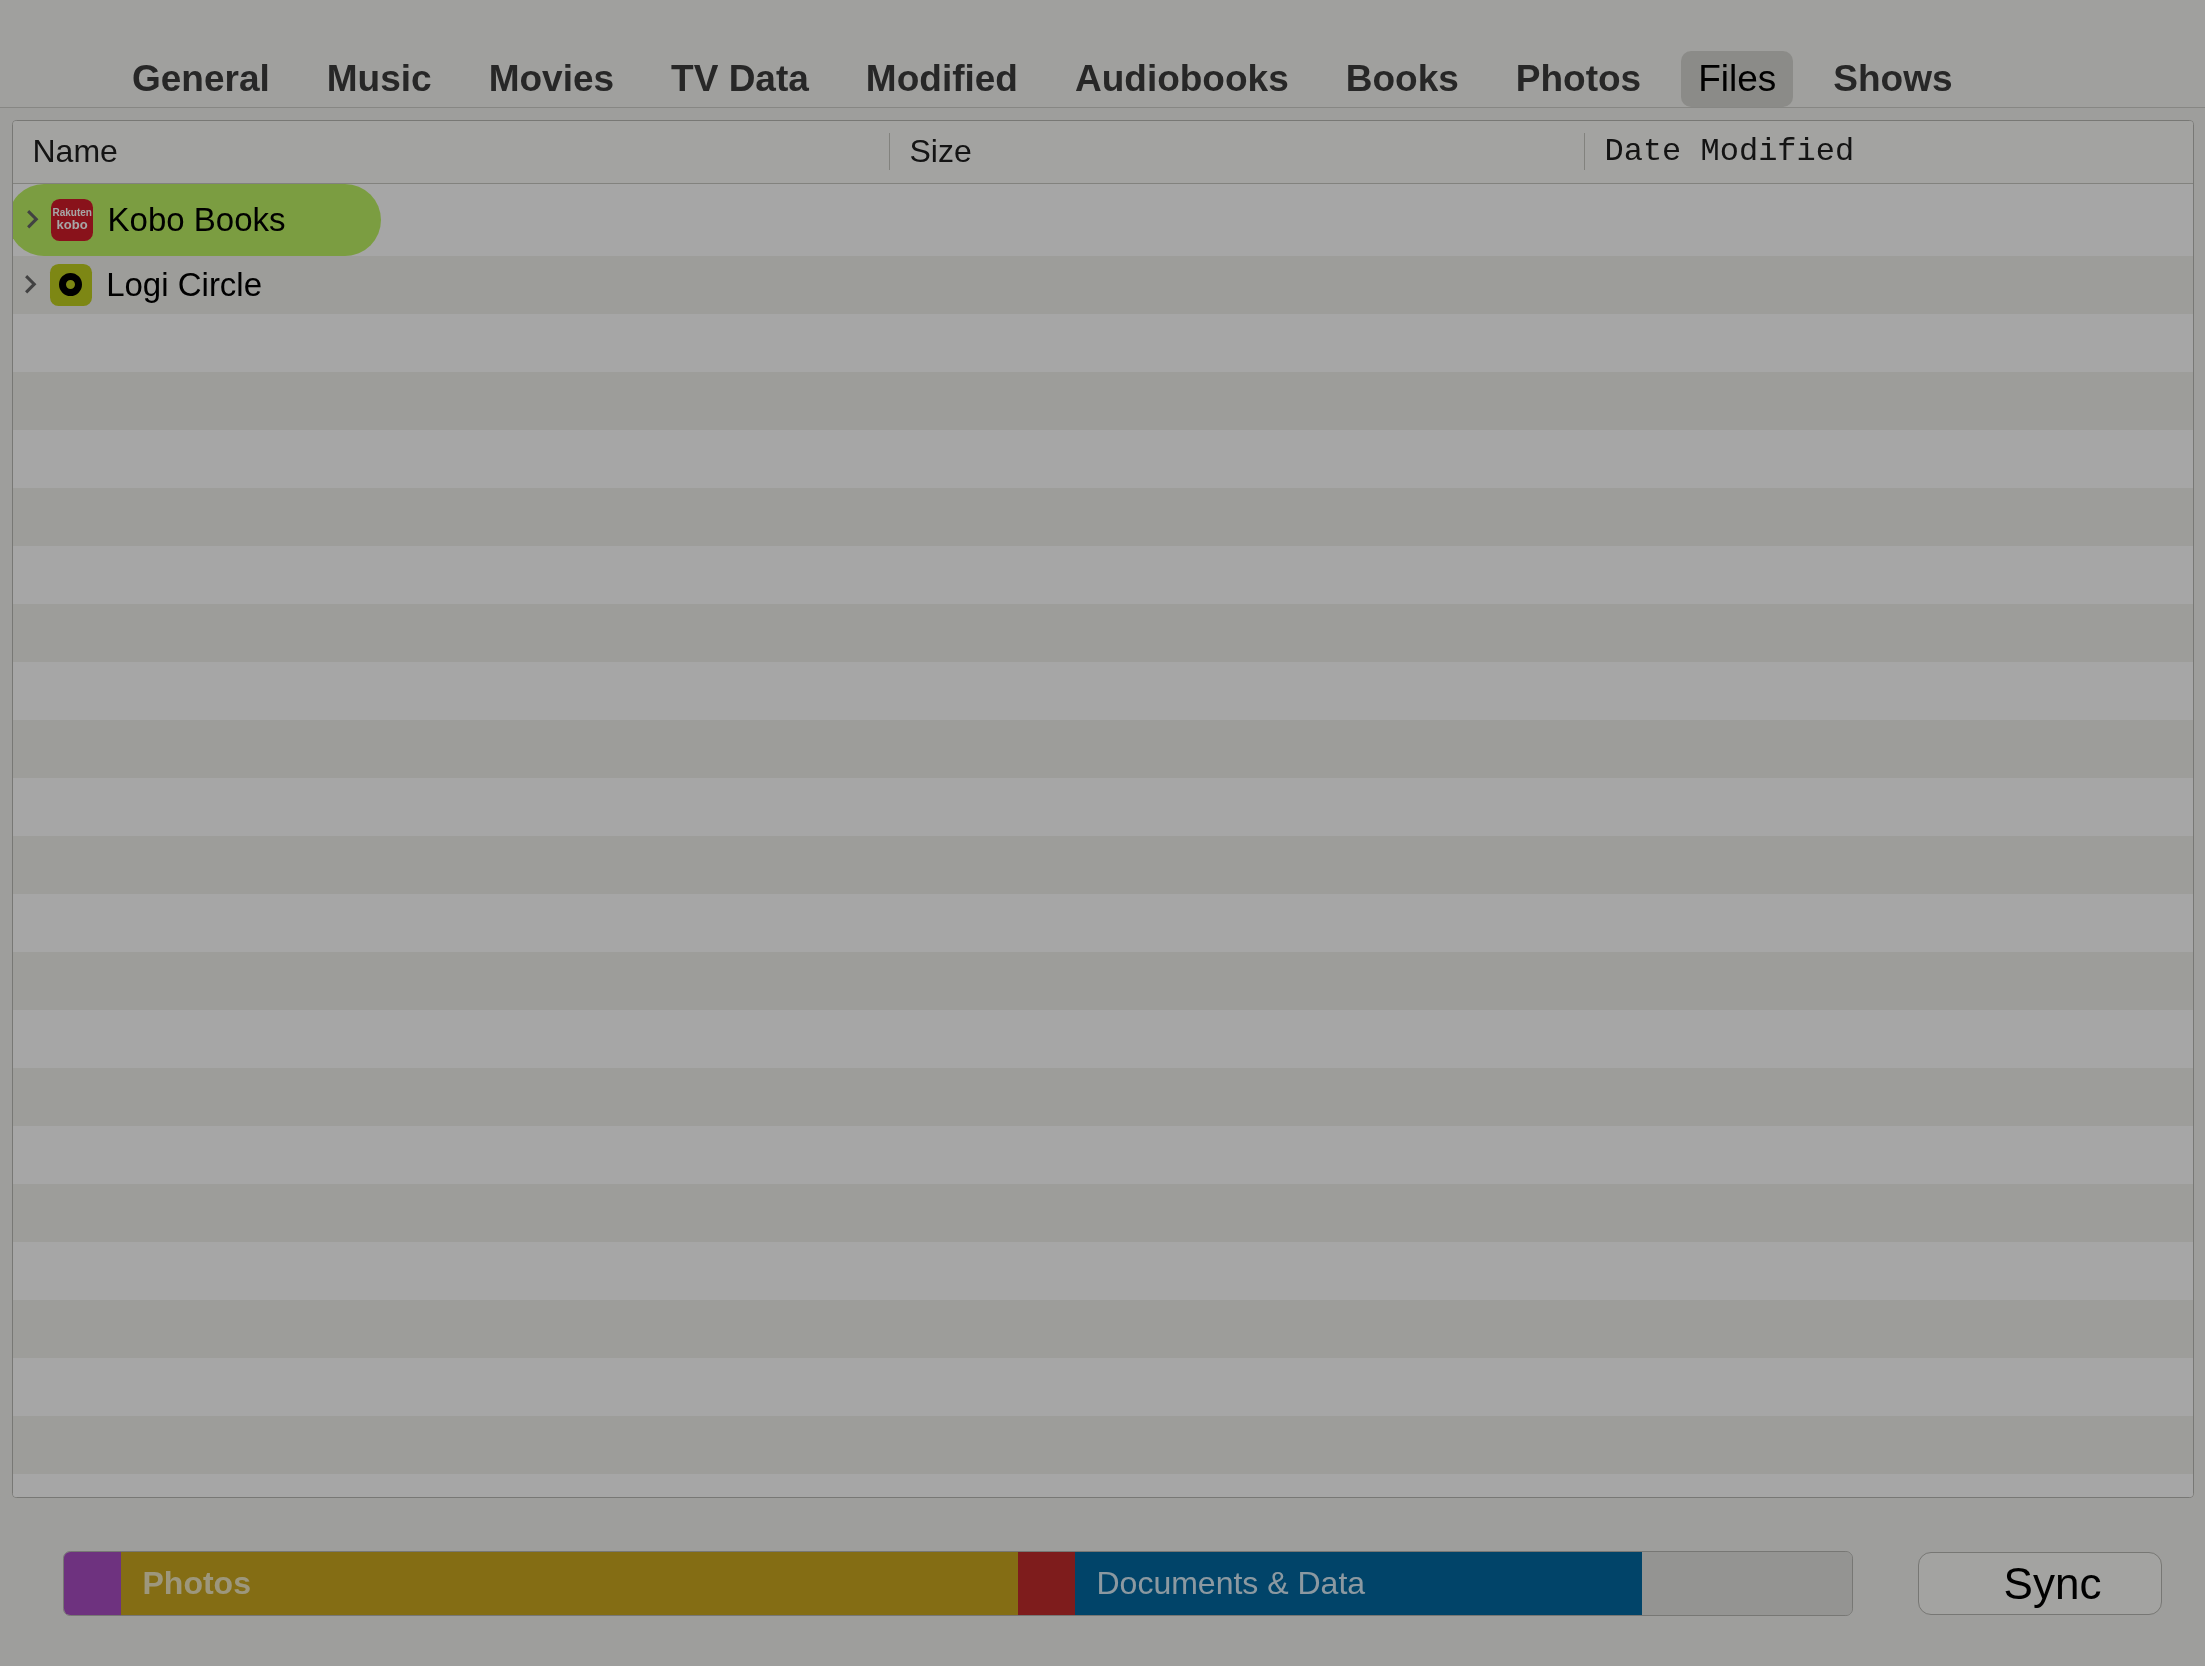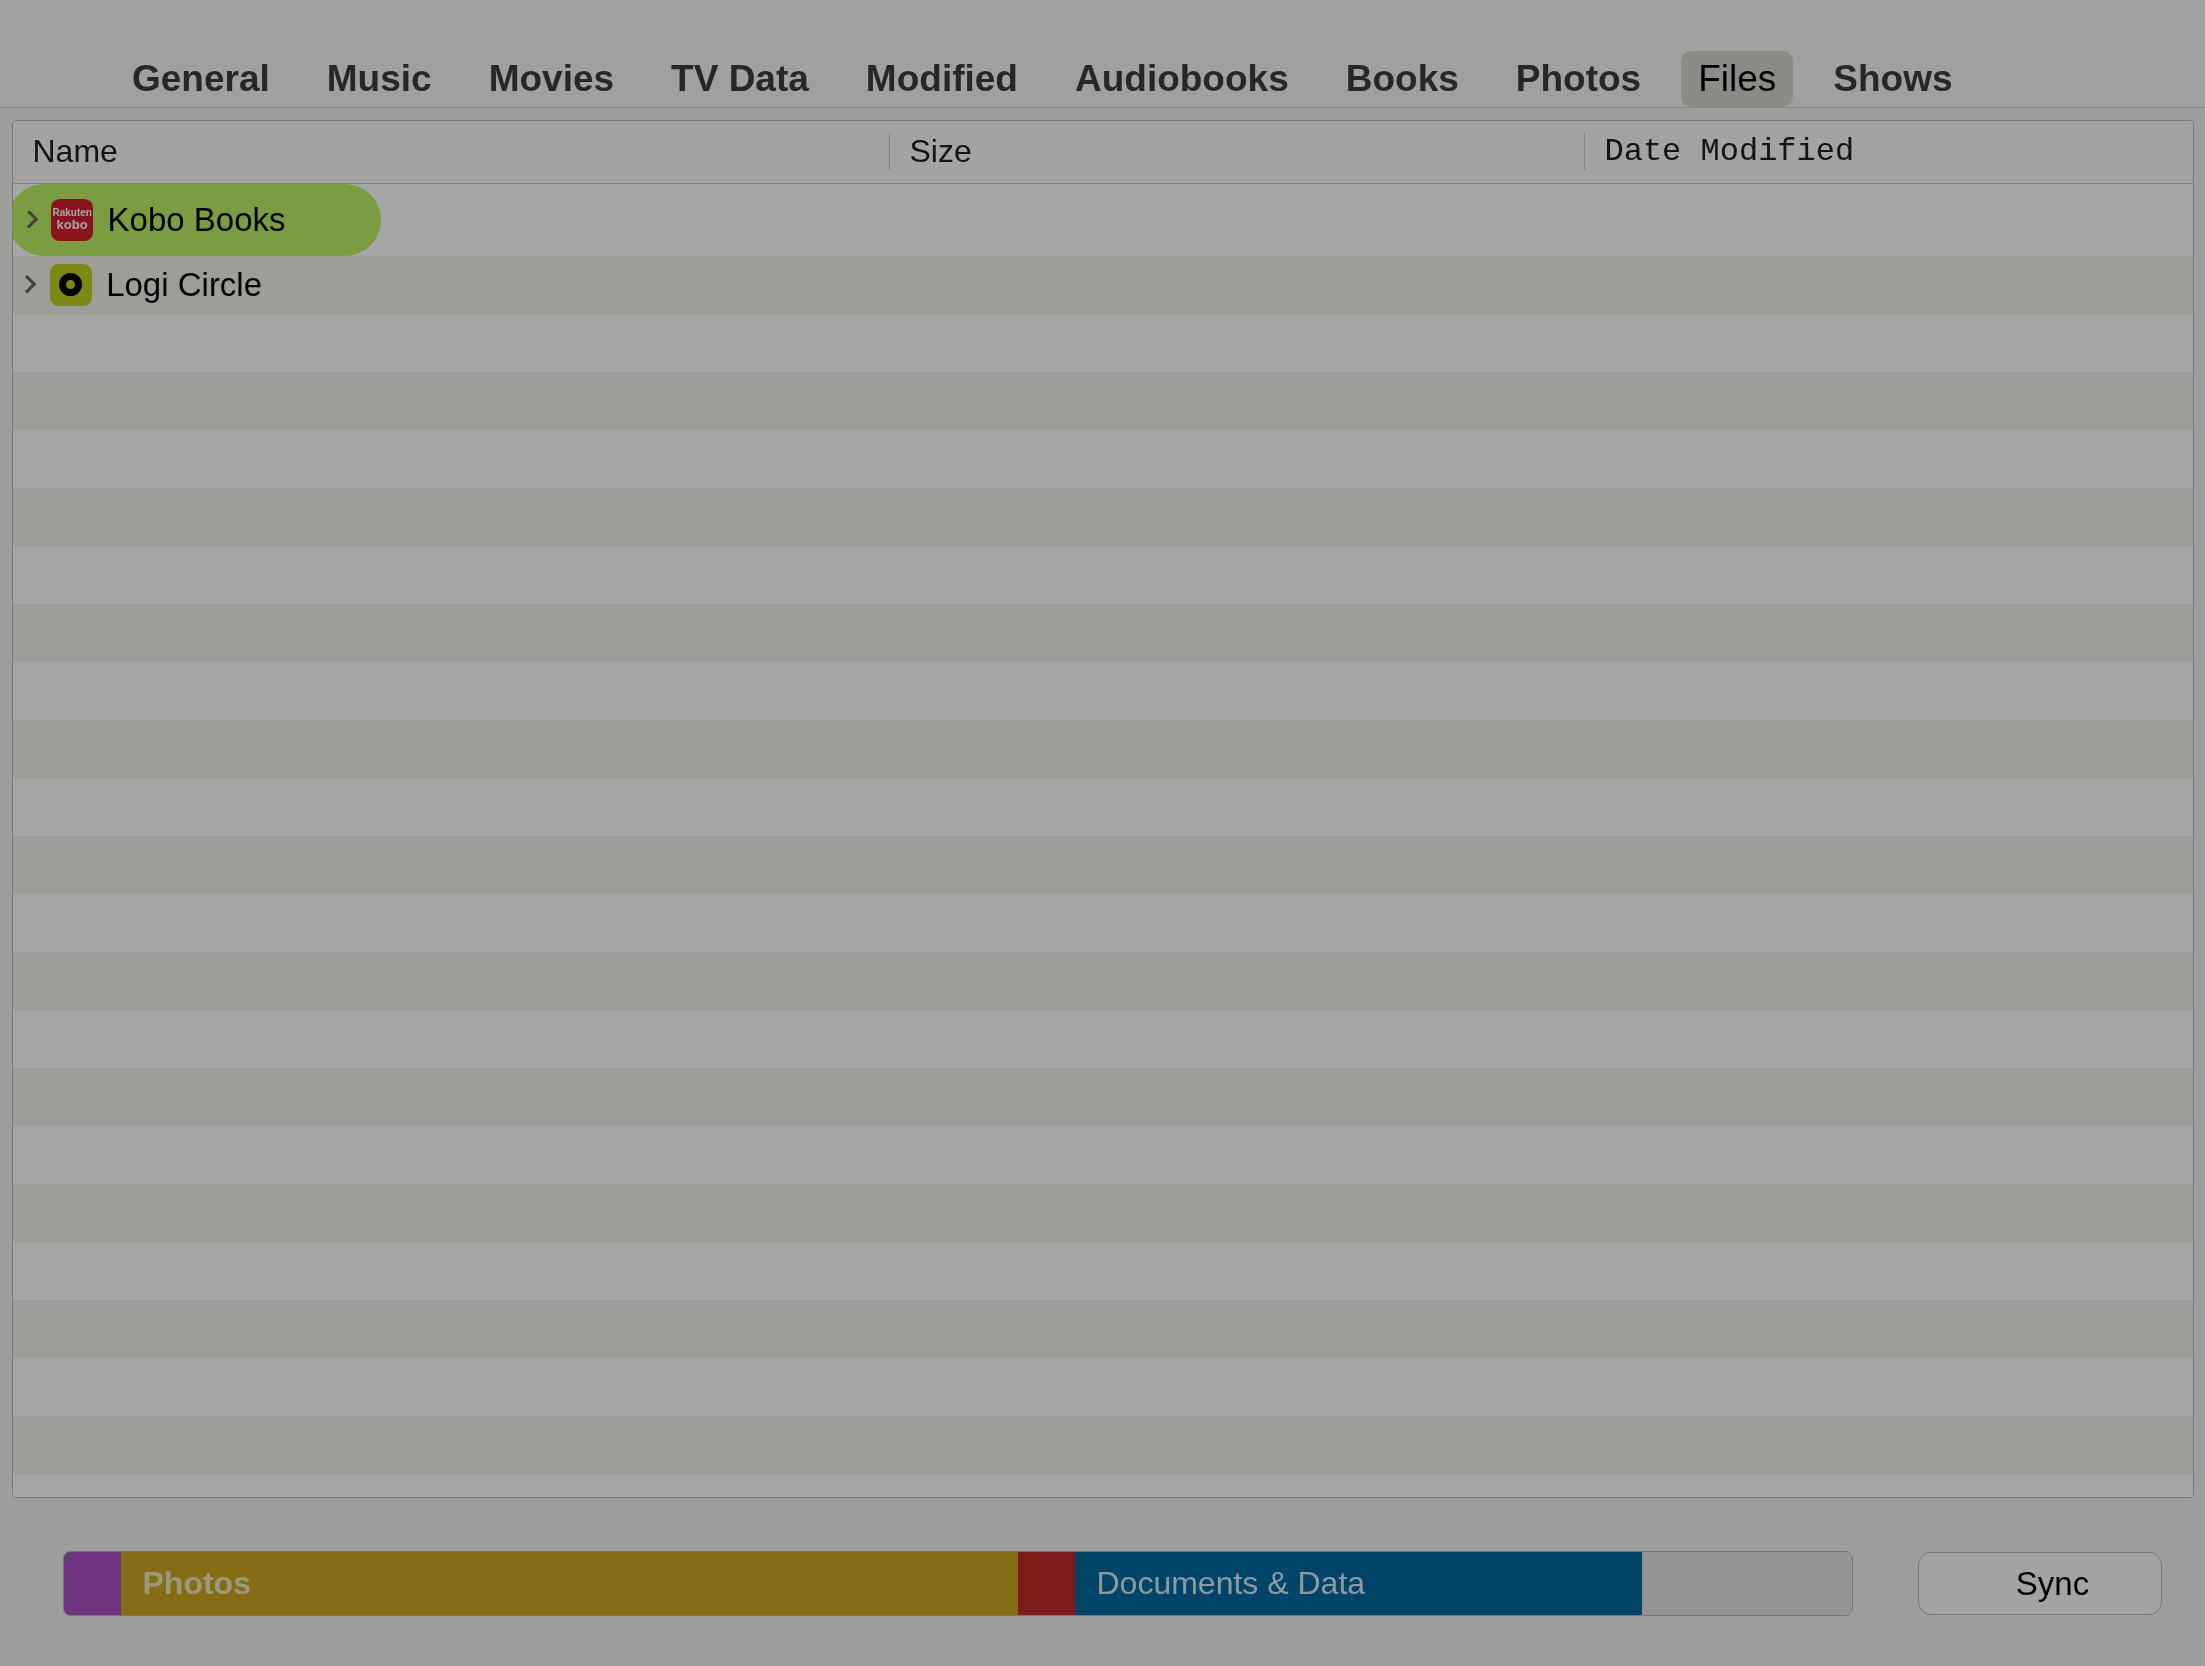--- a/index.html
+++ b/index.html
@@ -166,21 +166,21 @@
   .seg.photos { background:#cba81f; flex: 0 0 897px; color:#f1e9c0; font-weight:600; }
   .seg.red    { background:#c22c2c; width: 57px; padding:0; }
   .seg.docs   { background:#0369a1; flex: 0 0 567px; color:#d7ecf7; font-weight:400; }
   .seg.free   { background:#e3e3e0; flex:1; }
 
   .syncbtn {
     width: 244px; height: 63px;
     border: 1.4px solid #b7b7b2;
     border-radius: 13px;
     background: #fafaf7;
-    font-size: 33px;
+    font-size: 44px;
     color:#000;
     display:flex; align-items:center; justify-content:center;
     cursor:pointer;
     padding-left:25px;
   }
 </style>
 </head>
 <body>
 
 <div class="tabbar">

